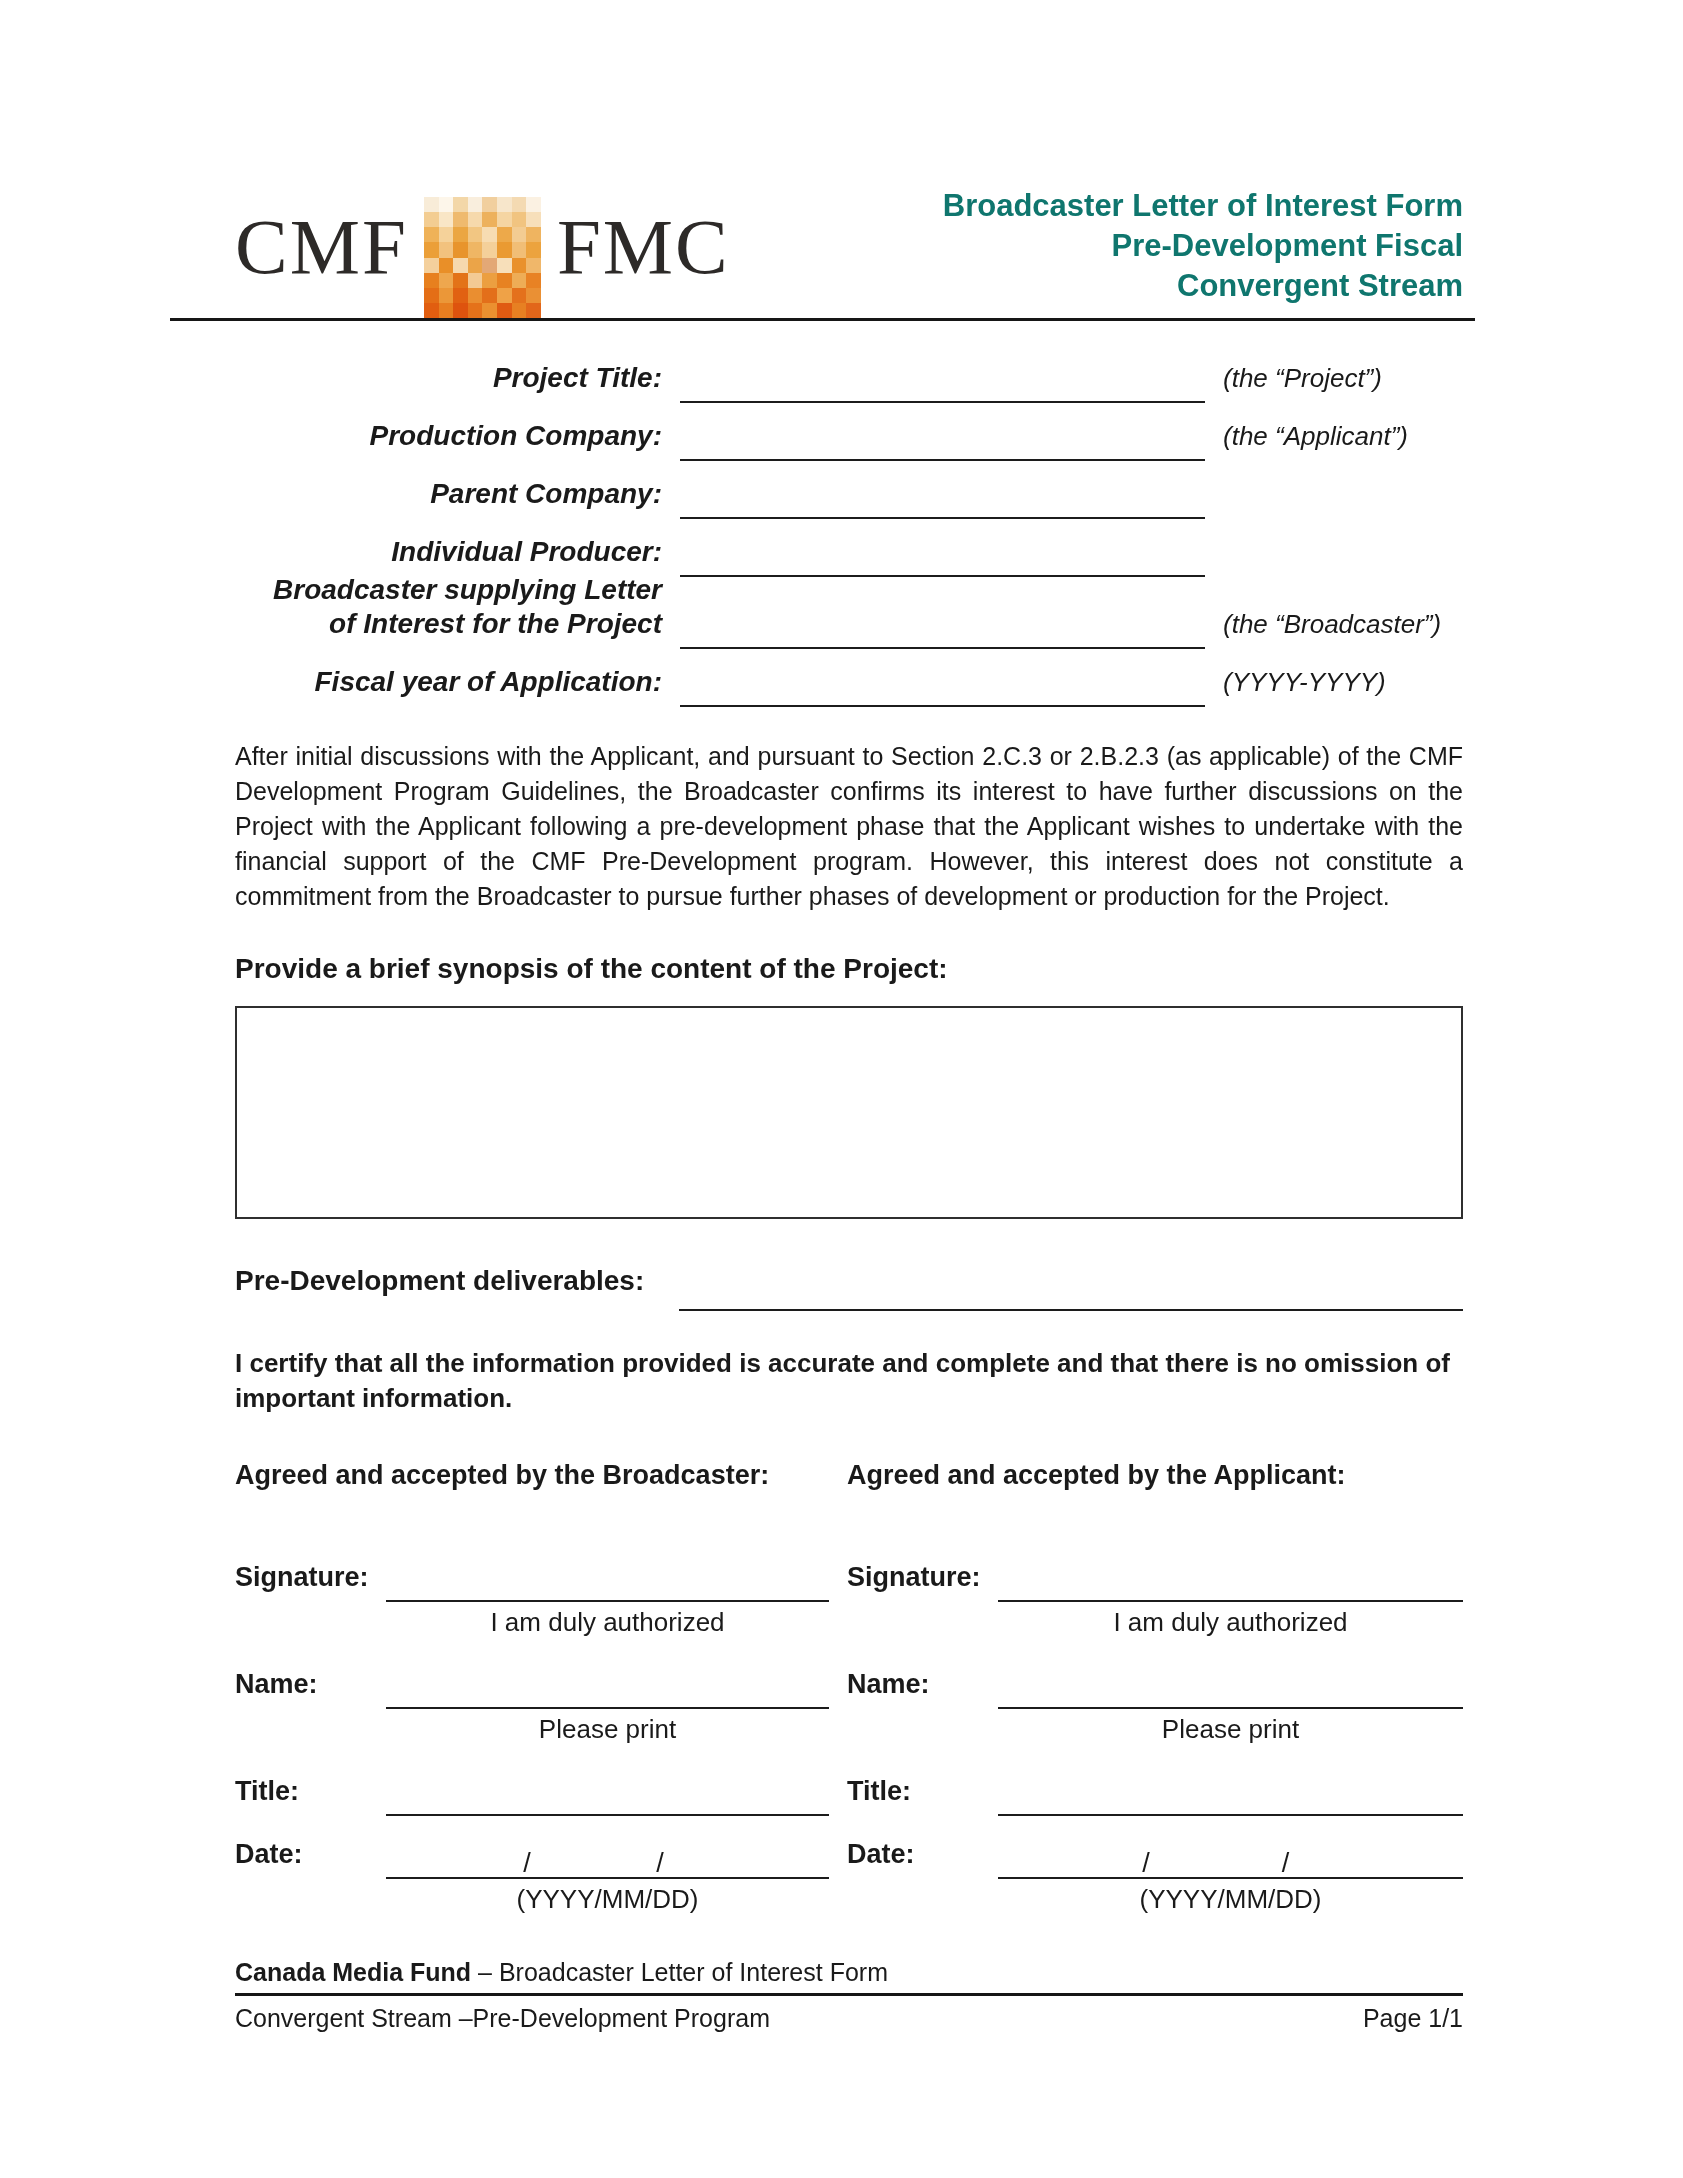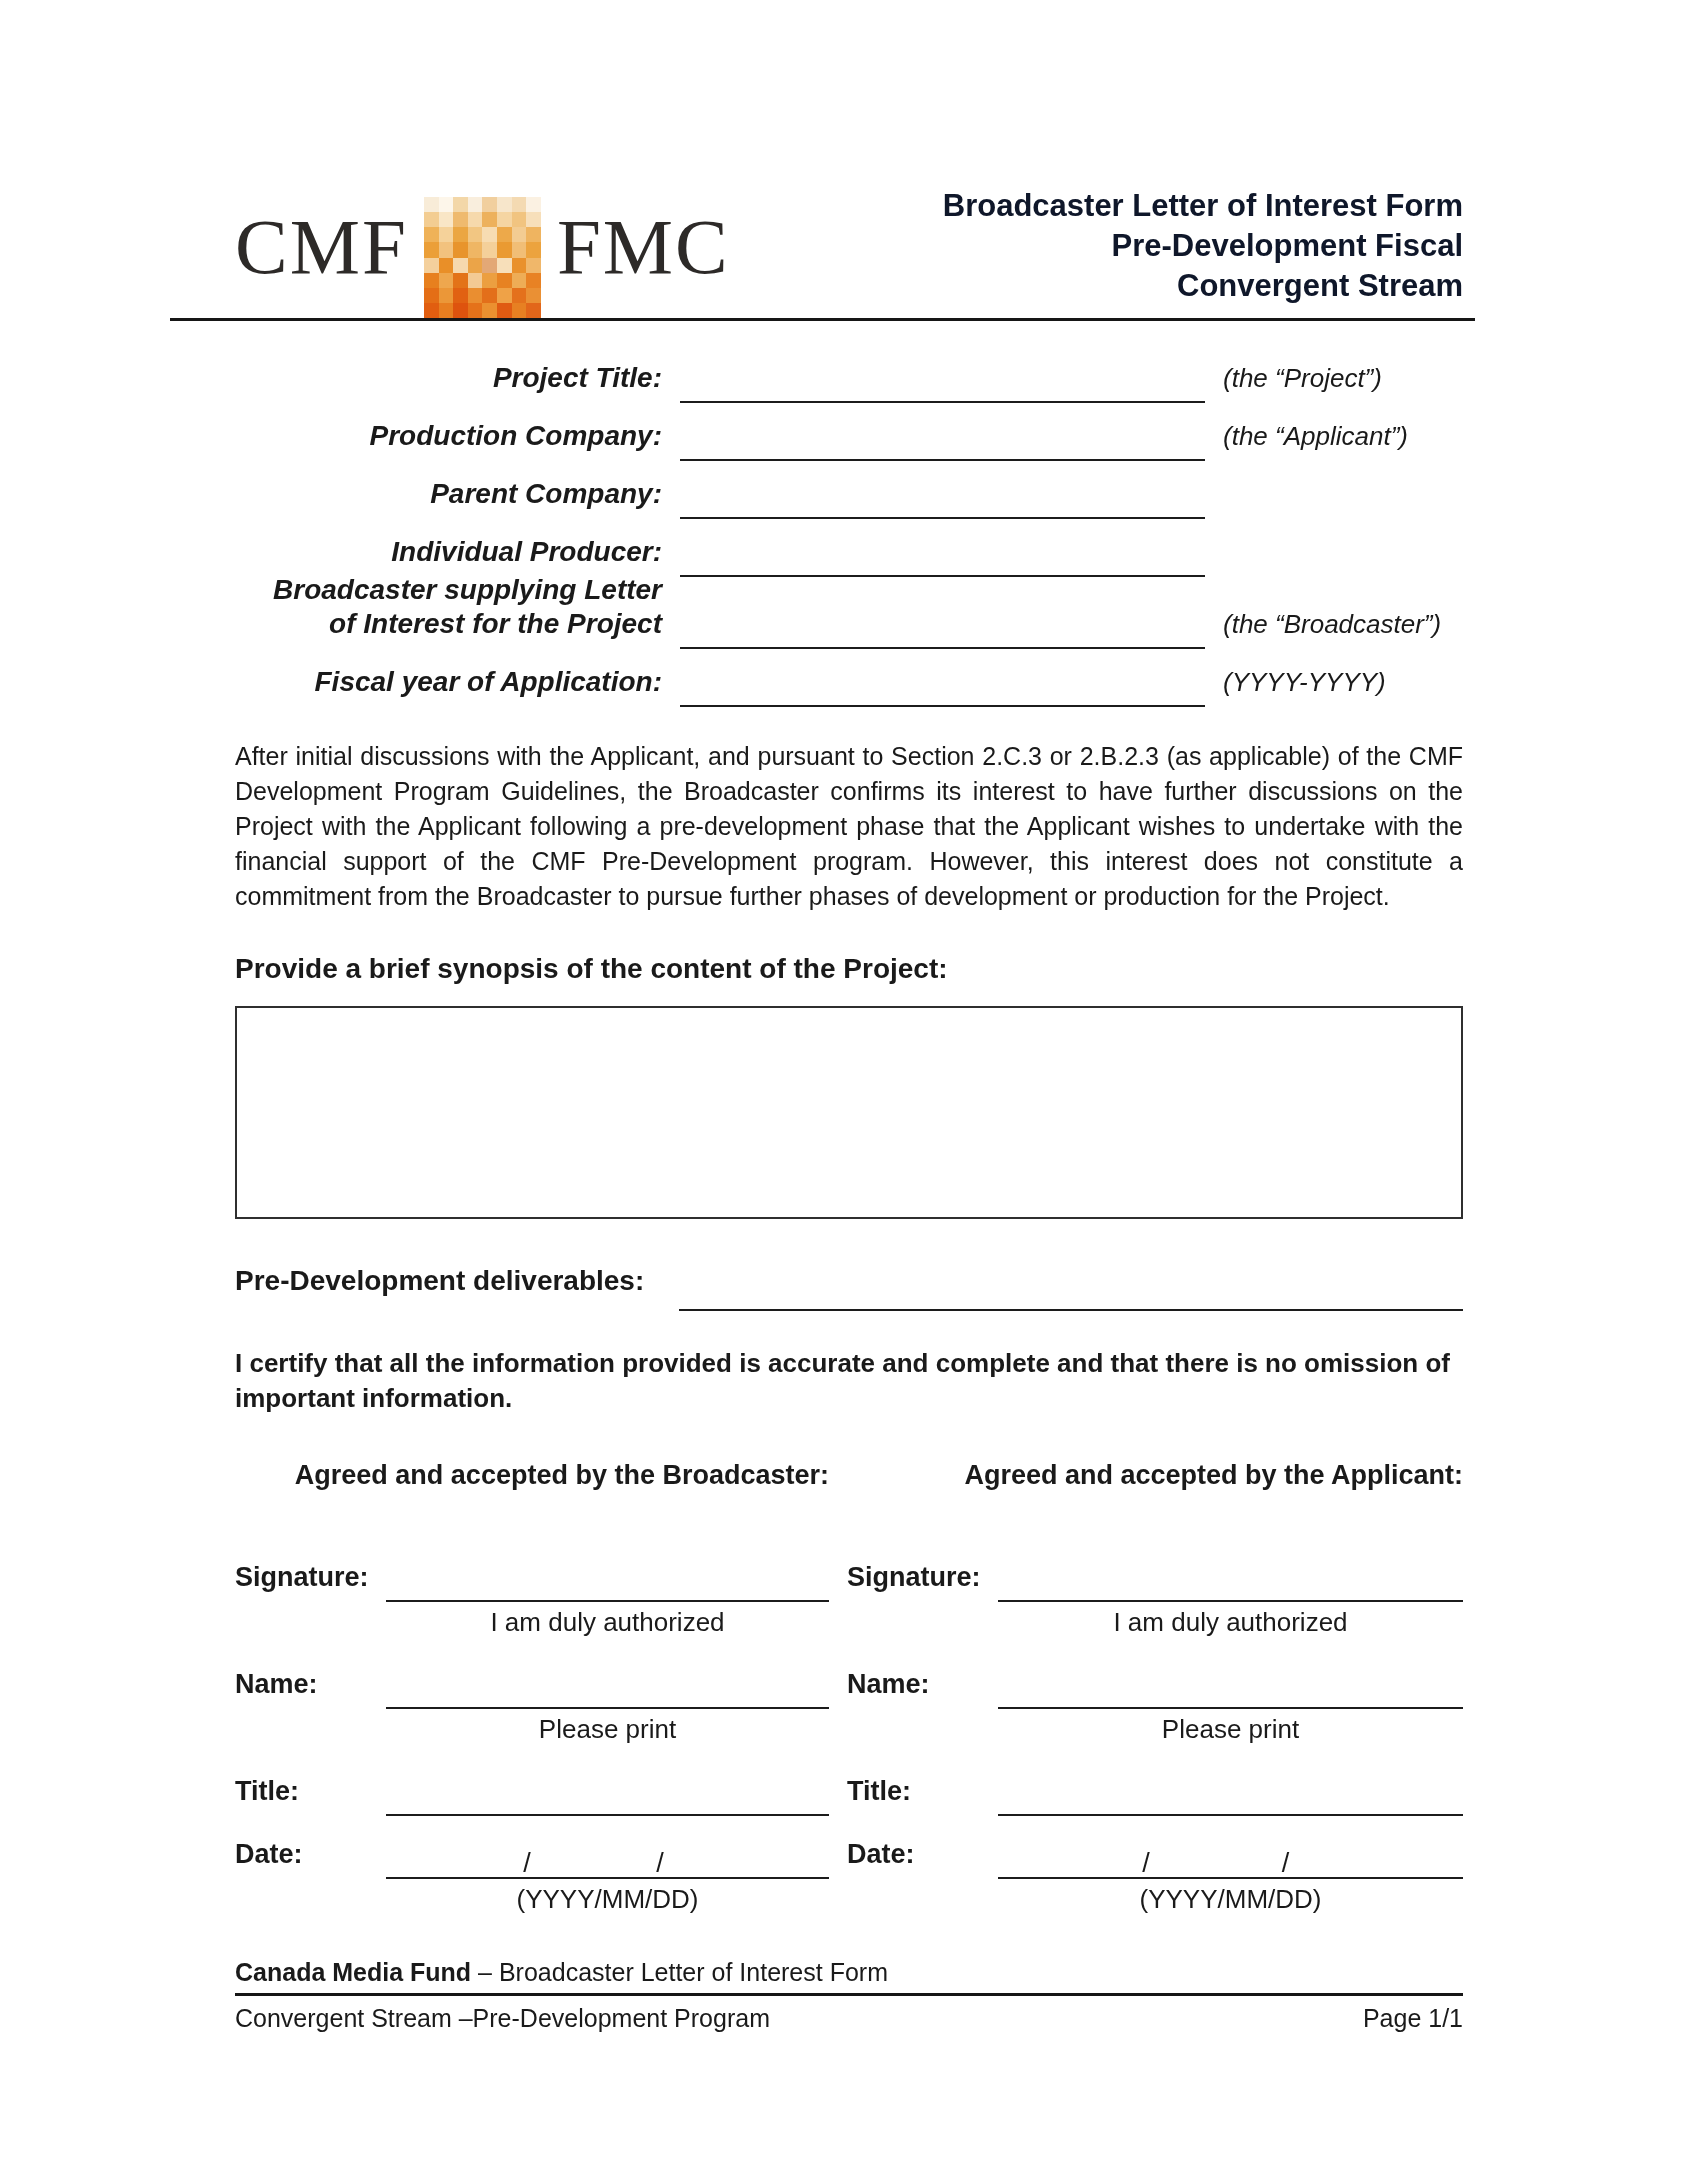--- a/index.html
+++ b/index.html
@@ -38,21 +38,21 @@
     width: 117px; height: 121px;
     display: grid;
     grid-template-columns: repeat(8, 1fr);
     grid-template-rows: repeat(8, 1fr);
   }
   .titles {
     text-align: right;
     font-weight: 700;
     font-size: 31px;
     line-height: 40px;
-    color: #0f172a;
+    color: #0f766e;
     margin-bottom: 12px;
   }
   .header-rule {
     border: none;
     border-top: 3px solid #161616;
     margin: 0 -12px 0 -65px;
     height: 0;
   }
 
   
@@ -119,21 +119,21 @@
   }
 
   
   .sig-grid {
     display: grid;
     grid-template-columns: 612px 1fr;
     margin-top: 42px;
   }
   .sig-col.left { padding-right: 18px; }
   .sig-col.right { padding-left: 0; }
-  .sig-heading { font-weight: 700; font-size: 27px; line-height: 34px; white-space: nowrap; text-align: right; }
+  .sig-heading { font-weight: 700; font-size: 27px; line-height: 34px; white-space: nowrap; }
   .sig-row { display: flex; align-items: flex-end; margin-top: 30px; }
   .sig-row.first { margin-top: 69px; }
   .sig-label { font-weight: 700; font-size: 27px; line-height: 33px; width: 151px; flex: none; }
   .sig-line {
     flex: 1;
     height: 2px;
     background: #1c1c1c;
     transform: translateY(8px);
     position: relative;
   }

